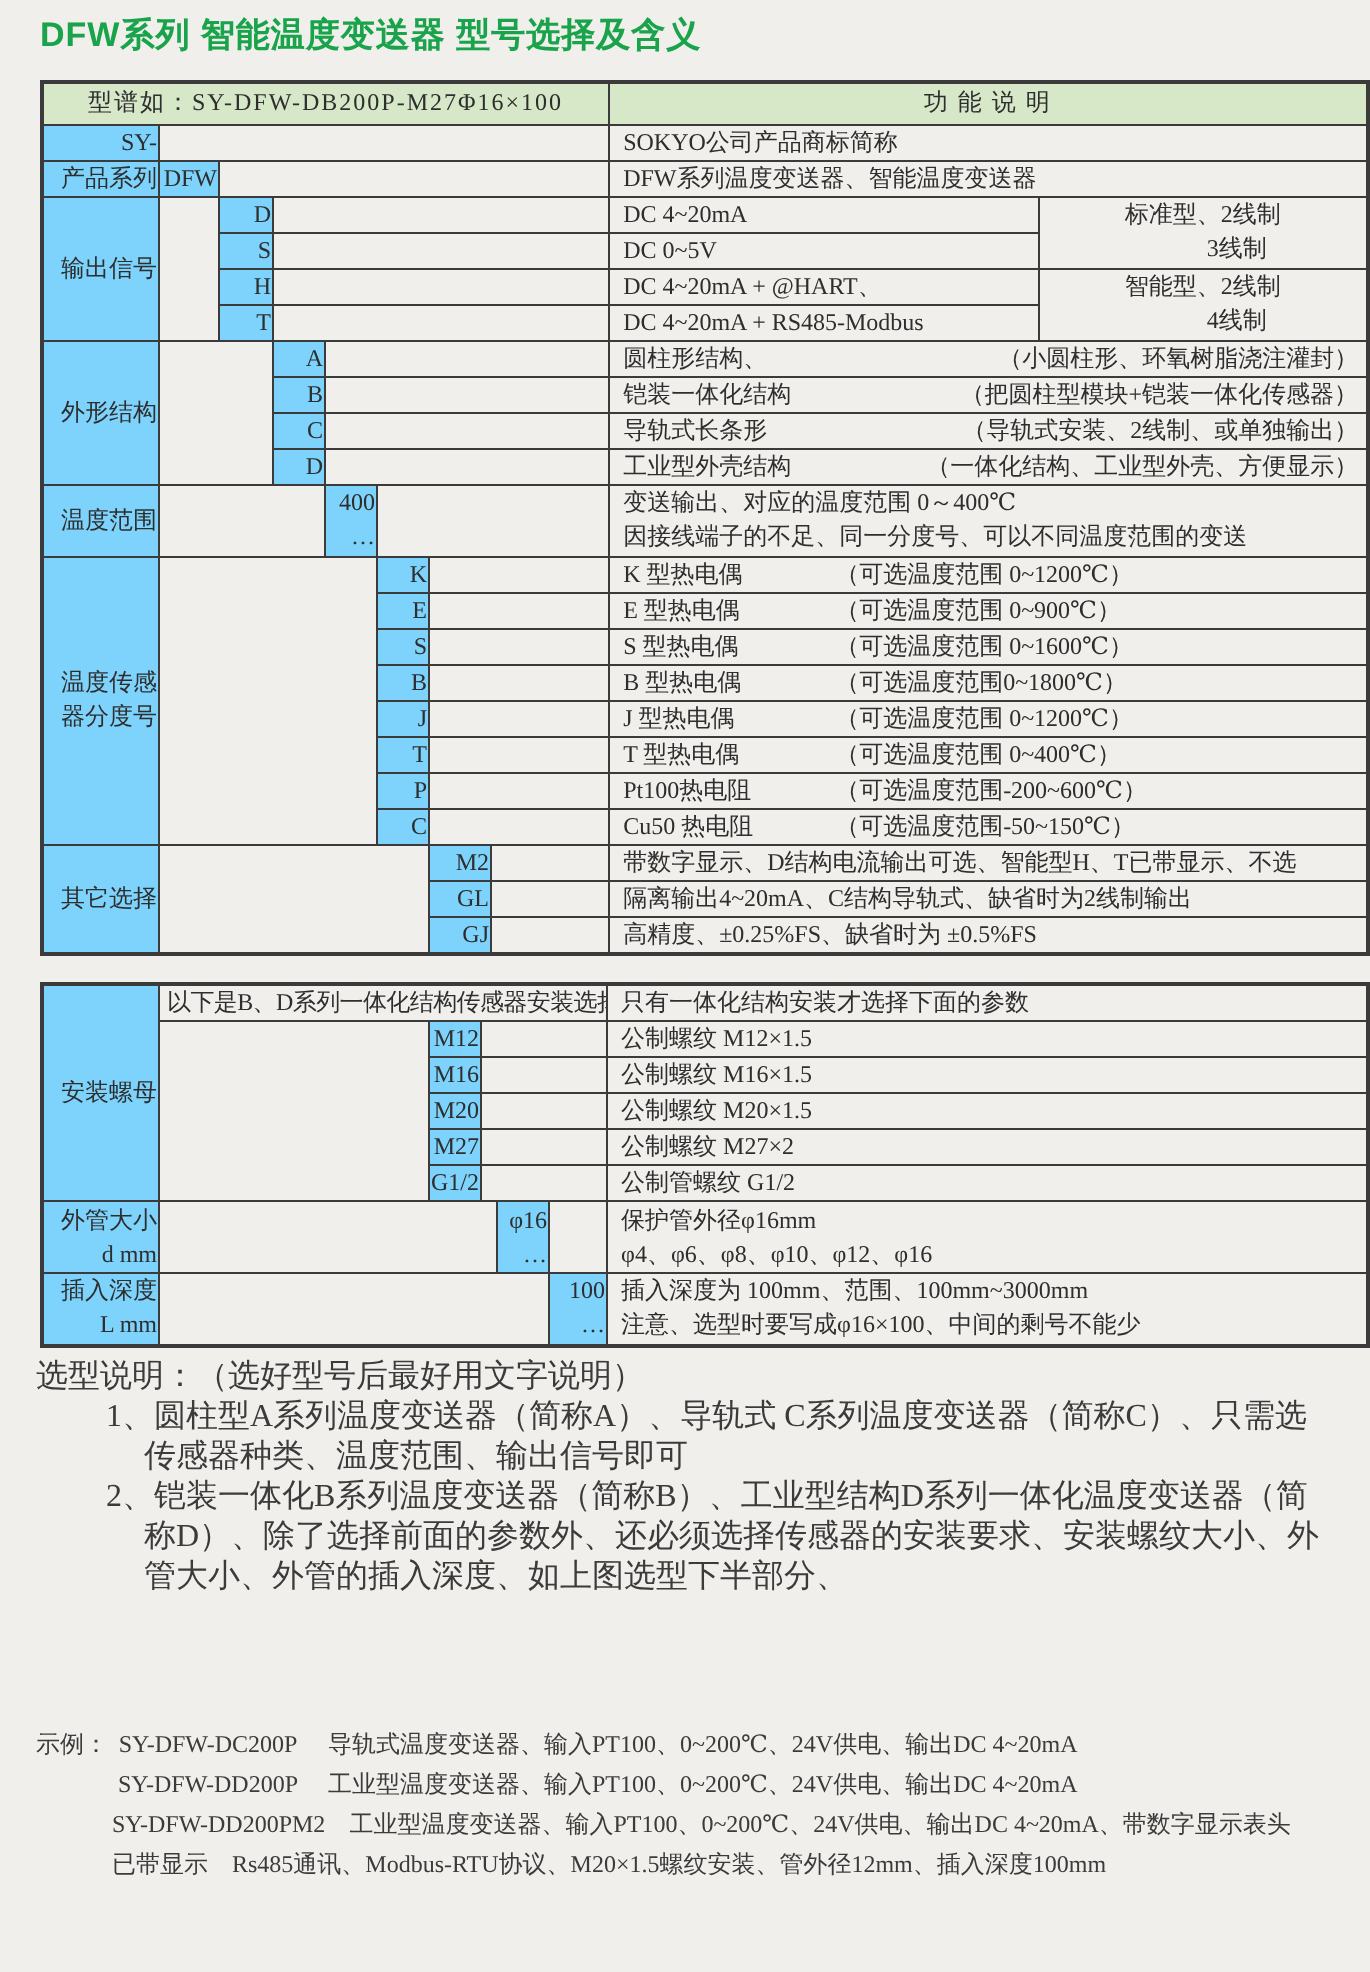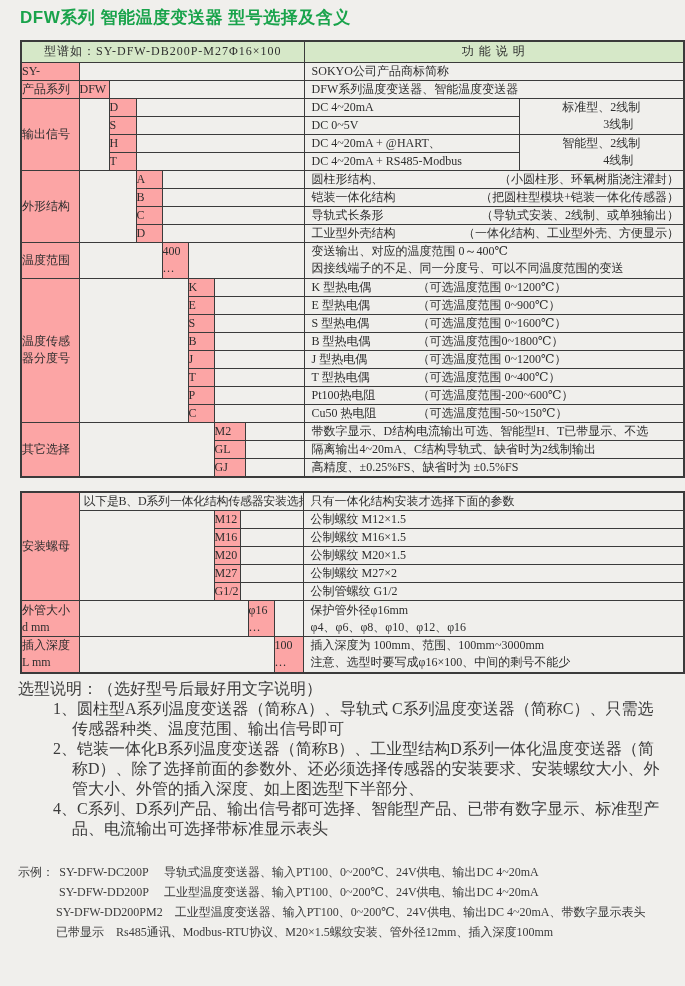--- a/index.html
+++ b/index.html
@@ -18,21 +18,21 @@
   table{border-collapse:collapse;table-layout:fixed;position:absolute;left:20px;border:2px solid #3b3b3b;}
   #t1{top:40px;width:663px;}
   #t2{top:491px;width:663px;}
   tr{height:18px;}
   tr.hr{height:21px;}
   tr.tall{height:36px;}
   td{
     border:1px solid #3b3b3b;padding:0;font-size:12px;
     overflow:hidden;white-space:nowrap;vertical-align:middle;
   }
-  td.g{background:#fca5a5;text-align:left;}
+  td.g{background:#7dd3fc;text-align:right;}
   td.hd{background:#d6e8c8;text-align:center;letter-spacing:1px;margin-left:15px;}
   td.desc{padding:0 4px 0 7px;text-align:left;}
   td.tight{padding-left:4px;letter-spacing:-0.3px;}
   .two div{line-height:17px;}
   td.note{text-align:center;}
   td.note div{line-height:17px;}
   td.note div.l2{padding-left:34px;}
   .pair{display:flex;justify-content:space-between;}
   .pairfix .w{display:inline-block;width:106px;}
   .notes{
@@ -330,21 +330,20 @@
         <div>注意、选型时要写成φ16×100、中间的剩号不能少</div>
       </td>
     </tr>
   </tbody>
     </table>
 
   <div class="notes">
     <div>选型说明：（选好型号后最好用文字说明）</div>
     <div class="item">1、圆柱型A系列温度变送器（简称A）、导轨式 C系列温度变送器（简称C）、只需选传感器种类、温度范围、输出信号即可</div>
     <div class="item">2、铠装一体化B系列温度变送器（简称B）、工业型结构D系列一体化温度变送器（简称D）、除了选择前面的参数外、还必须选择传感器的安装要求、安装螺纹大小、外管大小、外管的插入深度、如上图选型下半部分、</div>
-    <div class="item">4、C系列、D系列产品、输出信号都可选择、智能型产品、已带有数字显示、标准型产品、电流输出可选择带标准显示表头</div>
   </div>
 
   <div class="examples">
     <span class="ex-prefix">示例：</span>
     <div class="ex-row">
       <span class="m fix">SY-DFW-DC200P</span>
       <span class="d">导轨式温度变送器、输入PT100、0~200℃、24V供电、输出DC 4~20mA</span>
     </div>
     <div class="ex-row">
       <span class="m fix">SY-DFW-DD200P</span>

